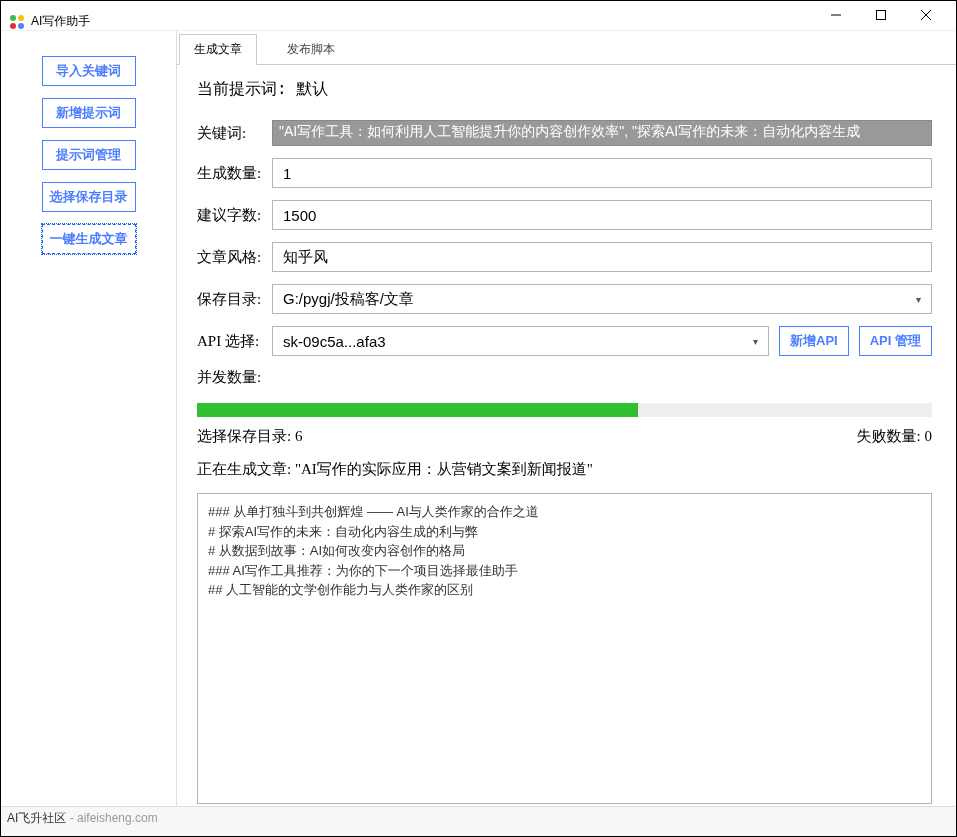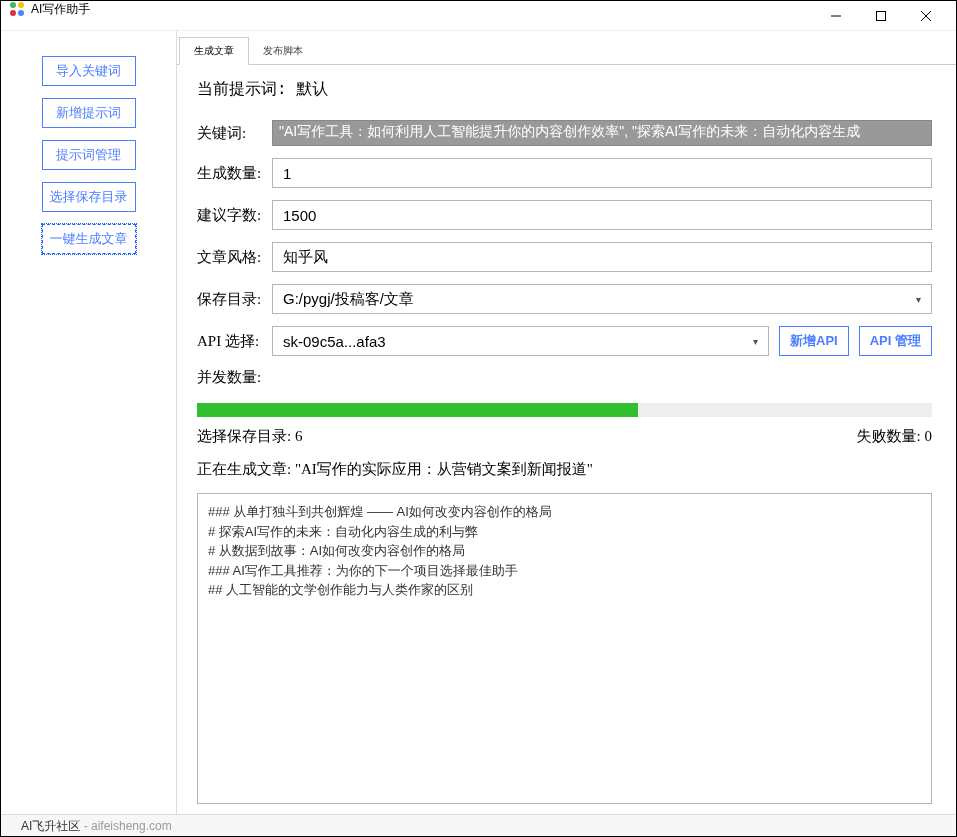--- a/index.html
+++ b/index.html
@@ -9,21 +9,21 @@
     background: #fff;
     width: 957px;
     height: 837px;
     overflow: hidden;
     position: relative;
     border: 1px solid #000;
   }
   .titlebar {
     height: 30px;
     display: flex;
-    align-items: flex-start;
+    align-items: flex-end;
     padding: 0 8px;
     border-bottom: 1px solid #eee;
   }
   .titlebar .appicon {
     width: 16px; height: 16px; margin-right: 6px;
     display: inline-flex; flex-wrap: wrap;
   }
   .appicon span { width: 6px; height: 6px; border-radius: 50%; margin: 1px; }
   .d1 { background:#3cba54;} .d2{background:#f4c20d;} .d3{background:#db3236;} .d4{background:#4885ed;}
   .titlebar .title { flex: 0 0 auto; font-size: 12px; }
@@ -32,21 +32,21 @@
     width: 45px; height: 30px; display:flex; align-items:center; justify-content:center;
     font-size: 14px; cursor: default;
   }
   .body-row {
     display: flex;
     height: calc(100% - 30px - 22px);
   }
   .sidebar {
     width: 175px;
     padding: 25px 0 0 0;
-    display: flex; flex-direction: column; align-items:center; gap:12px;
+    display: flex; flex-direction: column; align-items:center; gap:12px;font-weight:bold;
   }
   .side-btn {
     width: 94px; height: 30px;
     border: 1px solid #4a7dff;
     color: #4a7dff;
     background: #fff;
     display:flex; align-items:center; justify-content:center;
     font-size: 13px;
     cursor: pointer;
   }
@@ -64,22 +64,22 @@
     height: 34px;
     border-bottom: 1px solid #ccc;
     display:flex; align-items:flex-end;
     padding-left: 2px;
   }
   .tab {
     padding: 6px 14px 6px 14px;
     border: 1px solid #ccc;
     border-bottom: none;
     background:#f5f5f5;
-    margin-right: 0px;
-    font-size: 10px;
+    margin-right: 16px;
+    font-size: 12px;
     position: relative;
     top: 1px;
     cursor: pointer;
   }
   .tab.active {
     background: #fff;
     border-bottom: 1px solid #fff;
   }
   .tab.inactive {
     background:#fff;
@@ -166,26 +166,26 @@
     padding: 8px 10px;
     font-size: 13px;
     color:#333;
     line-height: 1.5;
     overflow:auto;
     background:#fff;
   }
   .footer {
     position:absolute;
     left:0; bottom:0;
-    height:22px;
+    height:30px;
     width:100%;
     background:#f7f7f7;
     border-top:1px solid #ddd;
     font-size:12px;
-    padding: 3px 20px;
+    padding: 3px 6px;
     color:#333;
   }
   .footer .muted { color:#9a9a9a; }
 </style>
 </head>
 <body>
 
 <div class="titlebar">
   <span class="appicon">
     <span class="d1"></span>
@@ -283,21 +283,21 @@
           <span>选择保存目录: </span><span>6</span>
         </div>
         <div>
           <span>失败数量: </span><span>0</span>
         </div>
       </div>
 
       <div class="gen-line">正在生成文章: "AI写作的实际应用：从营销文案到新闻报道"</div>
 
       <div class="logbox" id="logbox">
-          <div>### 从单打独斗到共创辉煌 —— AI如何改变内容创作的格局</div>
+          <div>### 从单打独斗到共创辉煌 —— AI与人类作家的合作之道</div>
           <div># 探索AI写作的未来：自动化内容生成的利与弊</div>
           <div># 从数据到故事：AI如何改变内容创作的格局</div>
           <div>### AI写作工具推荐：为你的下一个项目选择最佳助手</div>
           <div>## 人工智能的文学创作能力与人类作家的区别</div>
         </div>
     </div>
   </div>
 </div>
 
 <div class="footer">

